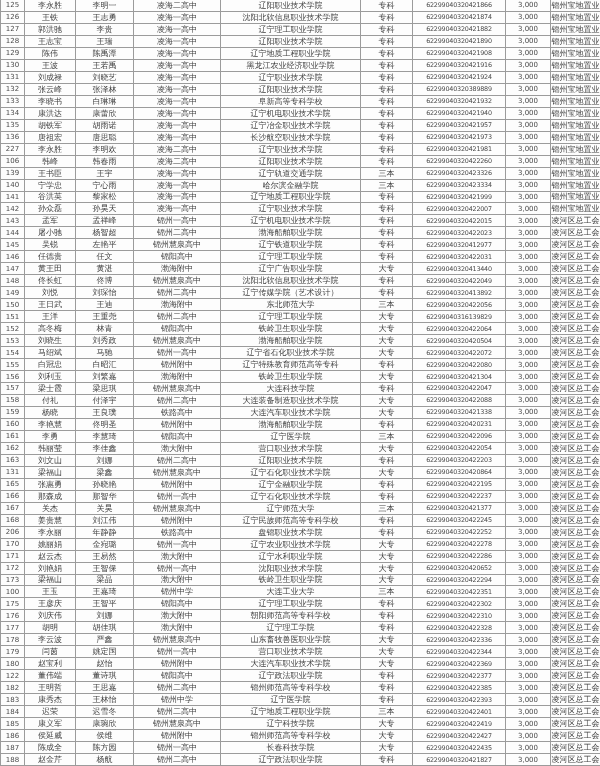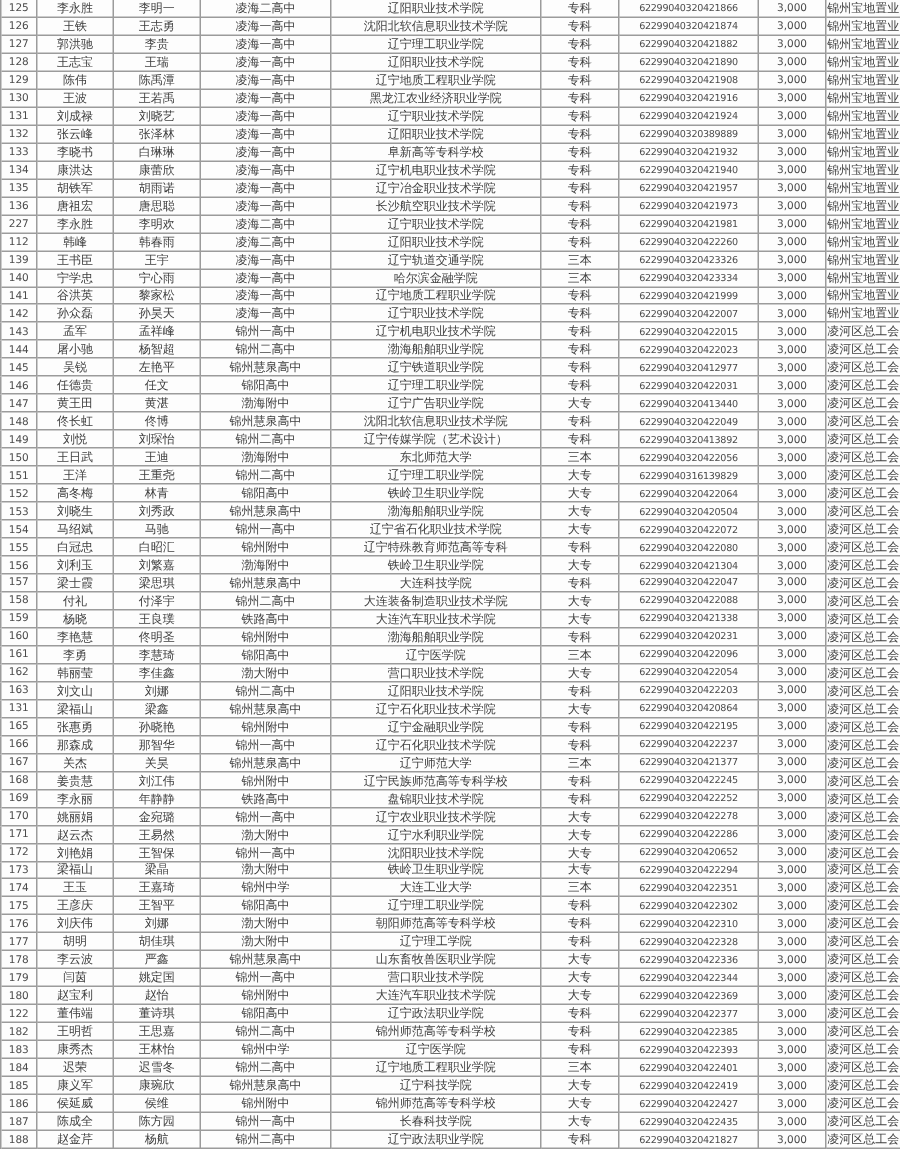--- a/index.html
+++ b/index.html
@@ -159,21 +159,21 @@
       <div class="td c1">李永胜</div>
       <div class="td c2">李明欢</div>
       <div class="td c3">凌海二高中</div>
       <div class="td c4">辽宁职业技术学院</div>
       <div class="td c5">专科</div>
       <div class="td c6">62299040320421981</div>
       <div class="td c7">3,000</div>
       <div class="td c8">锦州宝地置业</div>
     </div>
     <div class="tr">
-      <div class="td c0">112</div>
+      <div class="td c0">106</div>
       <div class="td c1">韩峰</div>
       <div class="td c2">韩春雨</div>
       <div class="td c3">凌海二高中</div>
       <div class="td c4">辽阳职业技术学院</div>
       <div class="td c5">专科</div>
       <div class="td c6">62299040320422260</div>
       <div class="td c7">3,000</div>
       <div class="td c8">锦州宝地置业</div>
     </div>
     <div class="tr">
@@ -500,21 +500,21 @@
       <div class="td c1">姜贵慧</div>
       <div class="td c2">刘江伟</div>
       <div class="td c3">锦州附中</div>
       <div class="td c4">辽宁民族师范高等专科学校</div>
       <div class="td c5">专科</div>
       <div class="td c6">62299040320422245</div>
       <div class="td c7">3,000</div>
       <div class="td c8">凌河区总工会</div>
     </div>
     <div class="tr">
-      <div class="td c0">169</div>
+      <div class="td c0">206</div>
       <div class="td c1">李永丽</div>
       <div class="td c2">年静静</div>
       <div class="td c3">铁路高中</div>
       <div class="td c4">盘锦职业技术学院</div>
       <div class="td c5">专科</div>
       <div class="td c6">62299040320422252</div>
       <div class="td c7">3,000</div>
       <div class="td c8">凌河区总工会</div>
     </div>
     <div class="tr">
@@ -555,21 +555,21 @@
       <div class="td c1">梁福山</div>
       <div class="td c2">梁晶</div>
       <div class="td c3">渤大附中</div>
       <div class="td c4">铁岭卫生职业学院</div>
       <div class="td c5">大专</div>
       <div class="td c6">62299040320422294</div>
       <div class="td c7">3,000</div>
       <div class="td c8">凌河区总工会</div>
     </div>
     <div class="tr">
-      <div class="td c0">174</div>
+      <div class="td c0">100</div>
       <div class="td c1">王玉</div>
       <div class="td c2">王嘉琦</div>
       <div class="td c3">锦州中学</div>
       <div class="td c4">大连工业大学</div>
       <div class="td c5">三本</div>
       <div class="td c6">62299040320422351</div>
       <div class="td c7">3,000</div>
       <div class="td c8">凌河区总工会</div>
     </div>
     <div class="tr">

